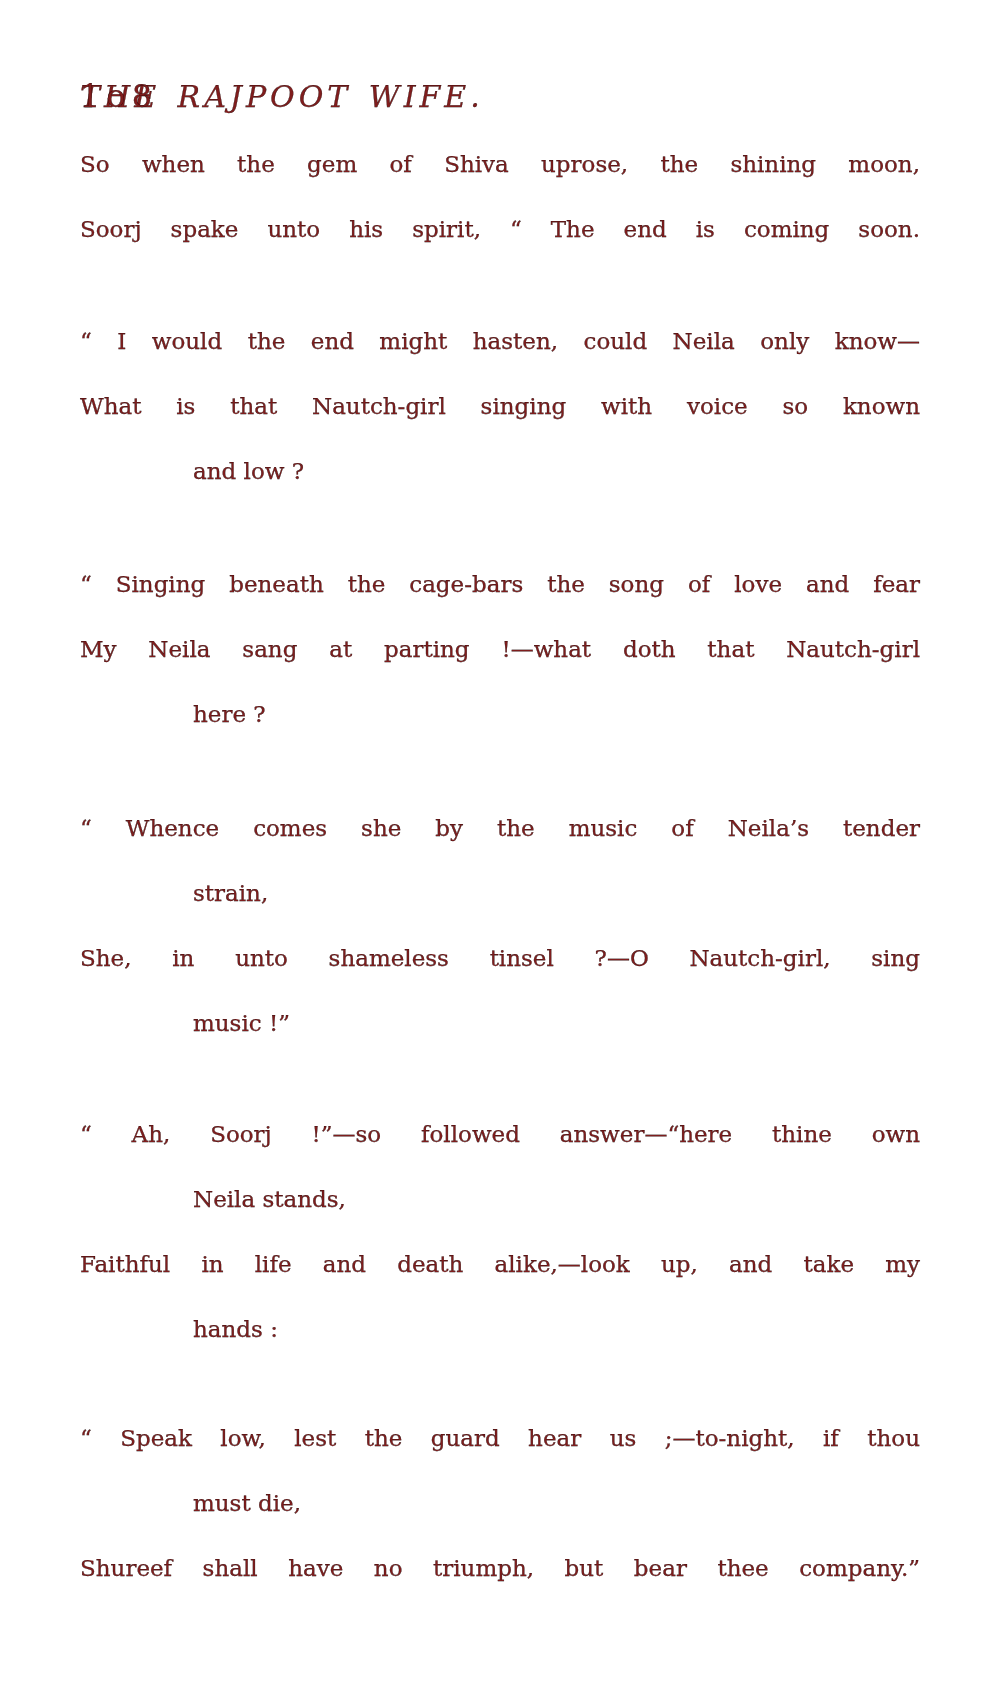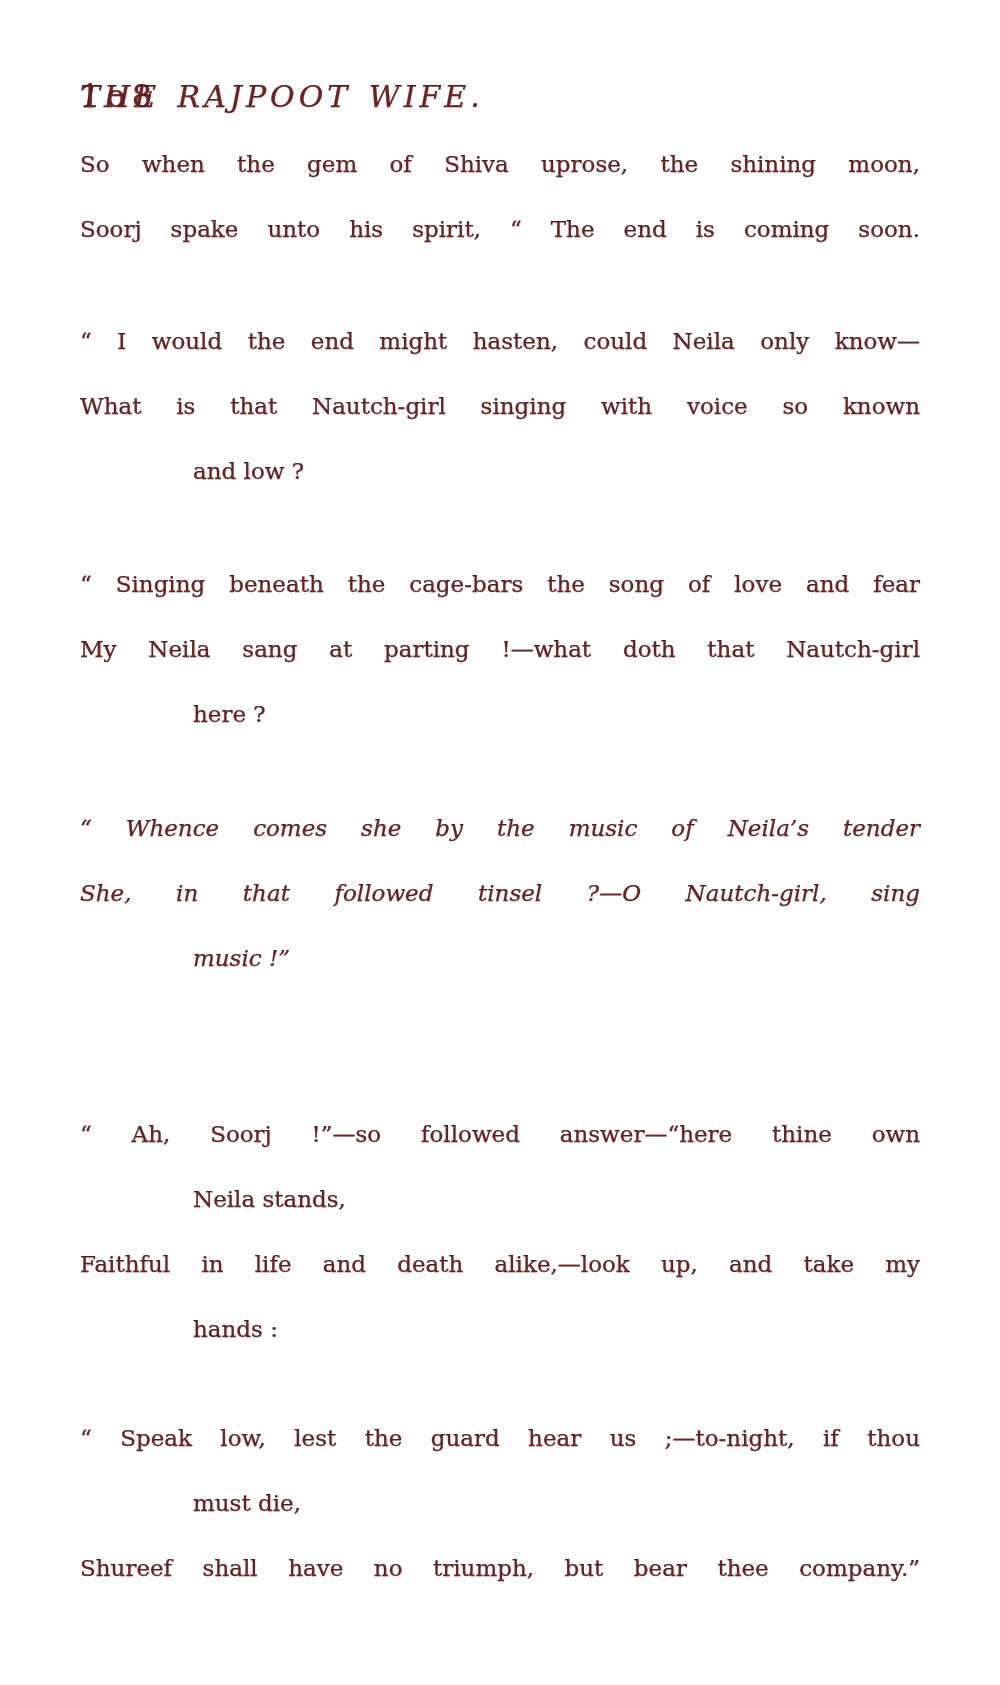--- a/index.html
+++ b/index.html
@@ -63,21 +63,21 @@
     text-align: justify;
     text-align-last: justify;
   }
   .line.indent {
     padding-left: 113px;
     text-align: left;
   }
   .s1 { top: 132px; }
   .s2 { top: 309px; }
   .s3 { top: 552px; }
-  .s4 { top: 796px; font-style: italic; }
+  .s4 { top: 796px; }
   .s5 { top: 1102px; }
   .s6 { top: 1406px; }
 </style>
 </head>
 <body>
 
 <div class="page">
   <div class="running-header">
     <span class="page-number">1o8</span>
     <span class="header-title">THE RAJPOOT WIFE.</span>
@@ -92,21 +92,22 @@
         <div class="line flush">What is that Nautch-girl singing with voice so known</div>
         <div class="line indent">and low ?</div>
       </div>
       <div class="stanza s3">
         <div class="line flush">“ Singing beneath the cage-bars the song of love and fear</div>
         <div class="line flush">My Neila sang at parting !—what doth that Nautch-girl</div>
         <div class="line indent">here ?</div>
       </div>
       <div class="stanza s4">
         <div class="line flush">“ Whence comes she by the music of Neila’s tender</div>
-        <div class="line flush">She, in that followed tinsel ?—O Nautch-girl, sing</div>
+        <div class="line indent">strain,</div>
+        <div class="line flush">She, in unto shameless tinsel ?—O Nautch-girl, sing</div>
         <div class="line indent">music !”</div>
       </div>
       <div class="stanza s5">
         <div class="line flush">“ Ah, Soorj !”—so followed answer—“here thine own</div>
         <div class="line indent">Neila stands,</div>
         <div class="line flush">Faithful in life and death alike,—look up, and take my</div>
         <div class="line indent">hands :</div>
       </div>
       <div class="stanza s6">
         <div class="line flush">“ Speak low, lest the guard hear us ;—to-night, if thou</div>

